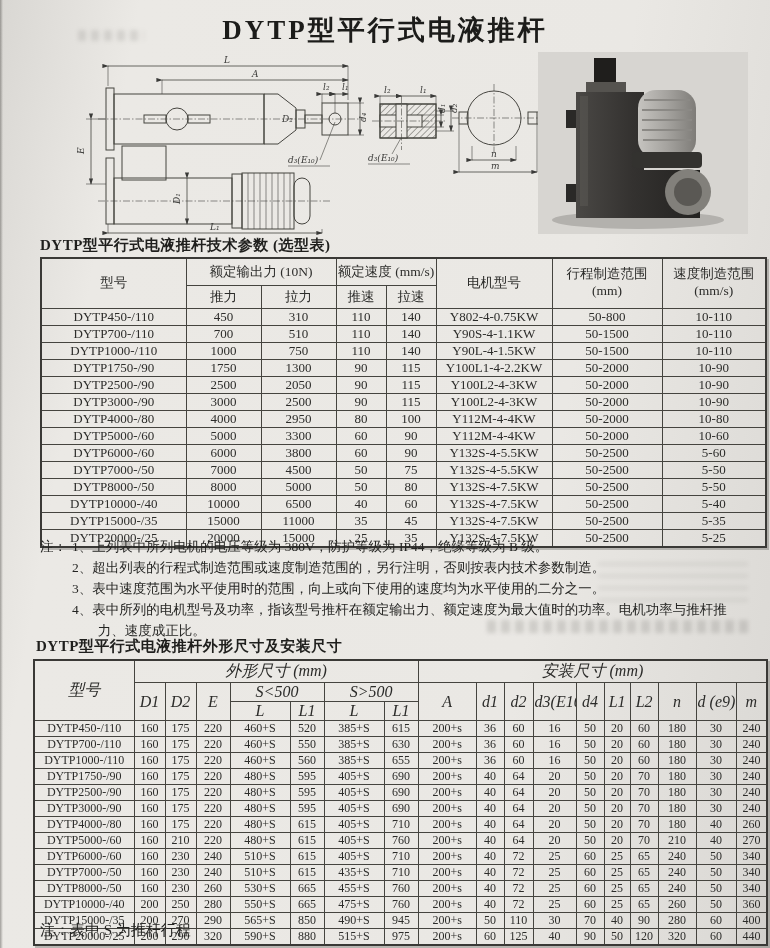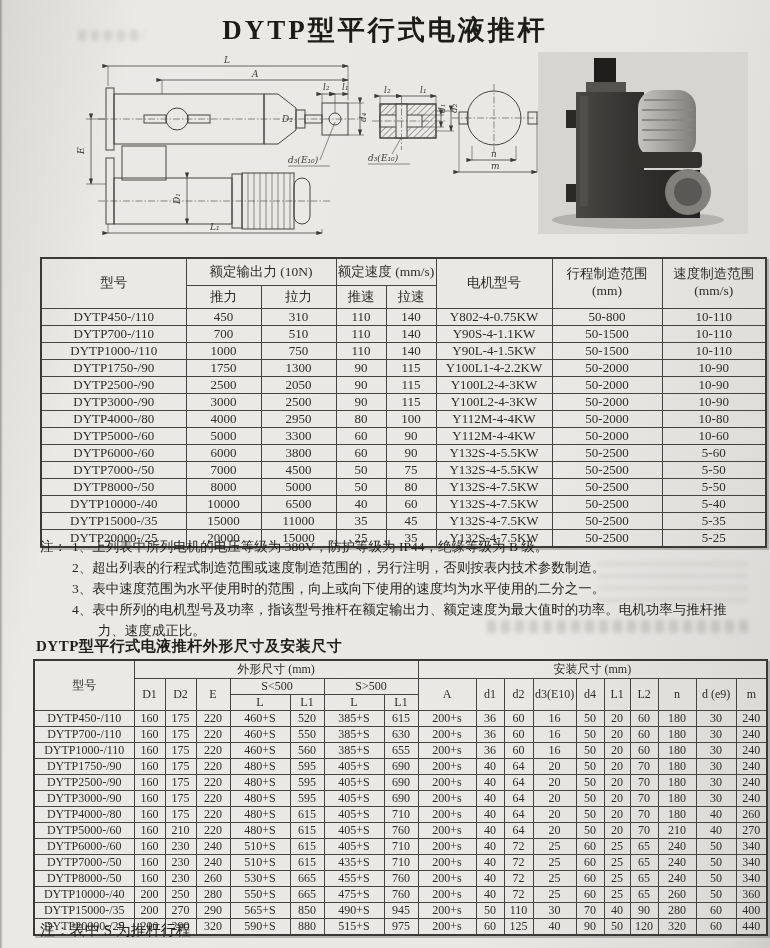--- a/index.html
+++ b/index.html
@@ -15,21 +15,21 @@
   .drawing{position:absolute;left:32px;top:54px;}
   .photo{position:absolute;left:538px;top:52px;}
 
   table{border-collapse:collapse;table-layout:fixed;position:absolute;}
   th,td{border:1px solid #45443f;text-align:center;vertical-align:middle;font-weight:normal;
     padding:0 1px;overflow:hidden;white-space:nowrap;color:#2c2c2a;}
   .t1{left:40px;top:257px;width:725px;border:2px solid #3a3936;box-shadow:2px 2px 0 rgba(90,88,84,.35);}
   .t1 th{font-size:13.5px;} .t1 td{font-size:13px;}
   .t1 thead tr.r1{height:27px;} .t1 thead tr.r2{height:23px;} .t1 tbody tr{height:15.8px;}
   .t2{left:33px;top:659px;width:733px;border:2px solid #3a3936;box-shadow:2px 2px 0 rgba(90,88,84,.35);}
-  .t2 th{font-size:12px;} .t2 td{font-size:12px;}
+  .t2 th{font-size:16px;font-style:italic;} .t2 td{font-size:12px;}
   .t2 thead tr.r1{height:17px;} .t2 thead tr.r2{height:14px;margin-top:38px;} .t2 thead tr.r3{height:13px;}
   .t2 tbody tr{height:15.6px;}
   .two-line span{display:block;line-height:1.25;}
 
   .notes{position:absolute;left:40px;top:537px;width:700px;font-size:13.5px;line-height:1.55;}
   .notes .note-label{position:absolute;left:0;top:0;}
   .notes .note-body{padding-left:32px;}
   .note-item{padding-left:1.9em;text-indent:-1.9em;}
   .foot-note{position:absolute;left:40px;top:921px;font-size:15px;}
 
@@ -209,20 +209,21 @@
     <line x1="104" y1="58" x2="154" y2="58" stroke="#8b8985" stroke-width="2"></line>
     <line x1="104" y1="68" x2="154" y2="68" stroke="#8b8985" stroke-width="2"></line>
     <line x1="104" y1="78" x2="154" y2="78" stroke="#8b8985" stroke-width="2"></line>
     <line x1="105" y1="88" x2="153" y2="88" stroke="#8b8985" stroke-width="2"></line>
     <rect x="94" y="100" width="70" height="16" rx="4" fill="#33322f"></rect>
     <circle cx="150" cy="140" r="23" fill="#82807b"></circle>
     <circle cx="150" cy="140" r="14" fill="#5a5854"></circle>
     <rect x="42" y="44" width="8" height="110" fill="#5c5a56" opacity=".5"></rect>
   </svg>
 
+  <div class="sec-heading h1">DYTP型平行式电液推杆技术参数 (选型表)</div>
 
   <table class="t1">
     <colgroup>
       <col style="width:145px">
         <col style="width:75px">
         <col style="width:75px">
         <col style="width:50px">
       <col style="width:50px">
         <col style="width:116px">
         <col style="width:110px">

